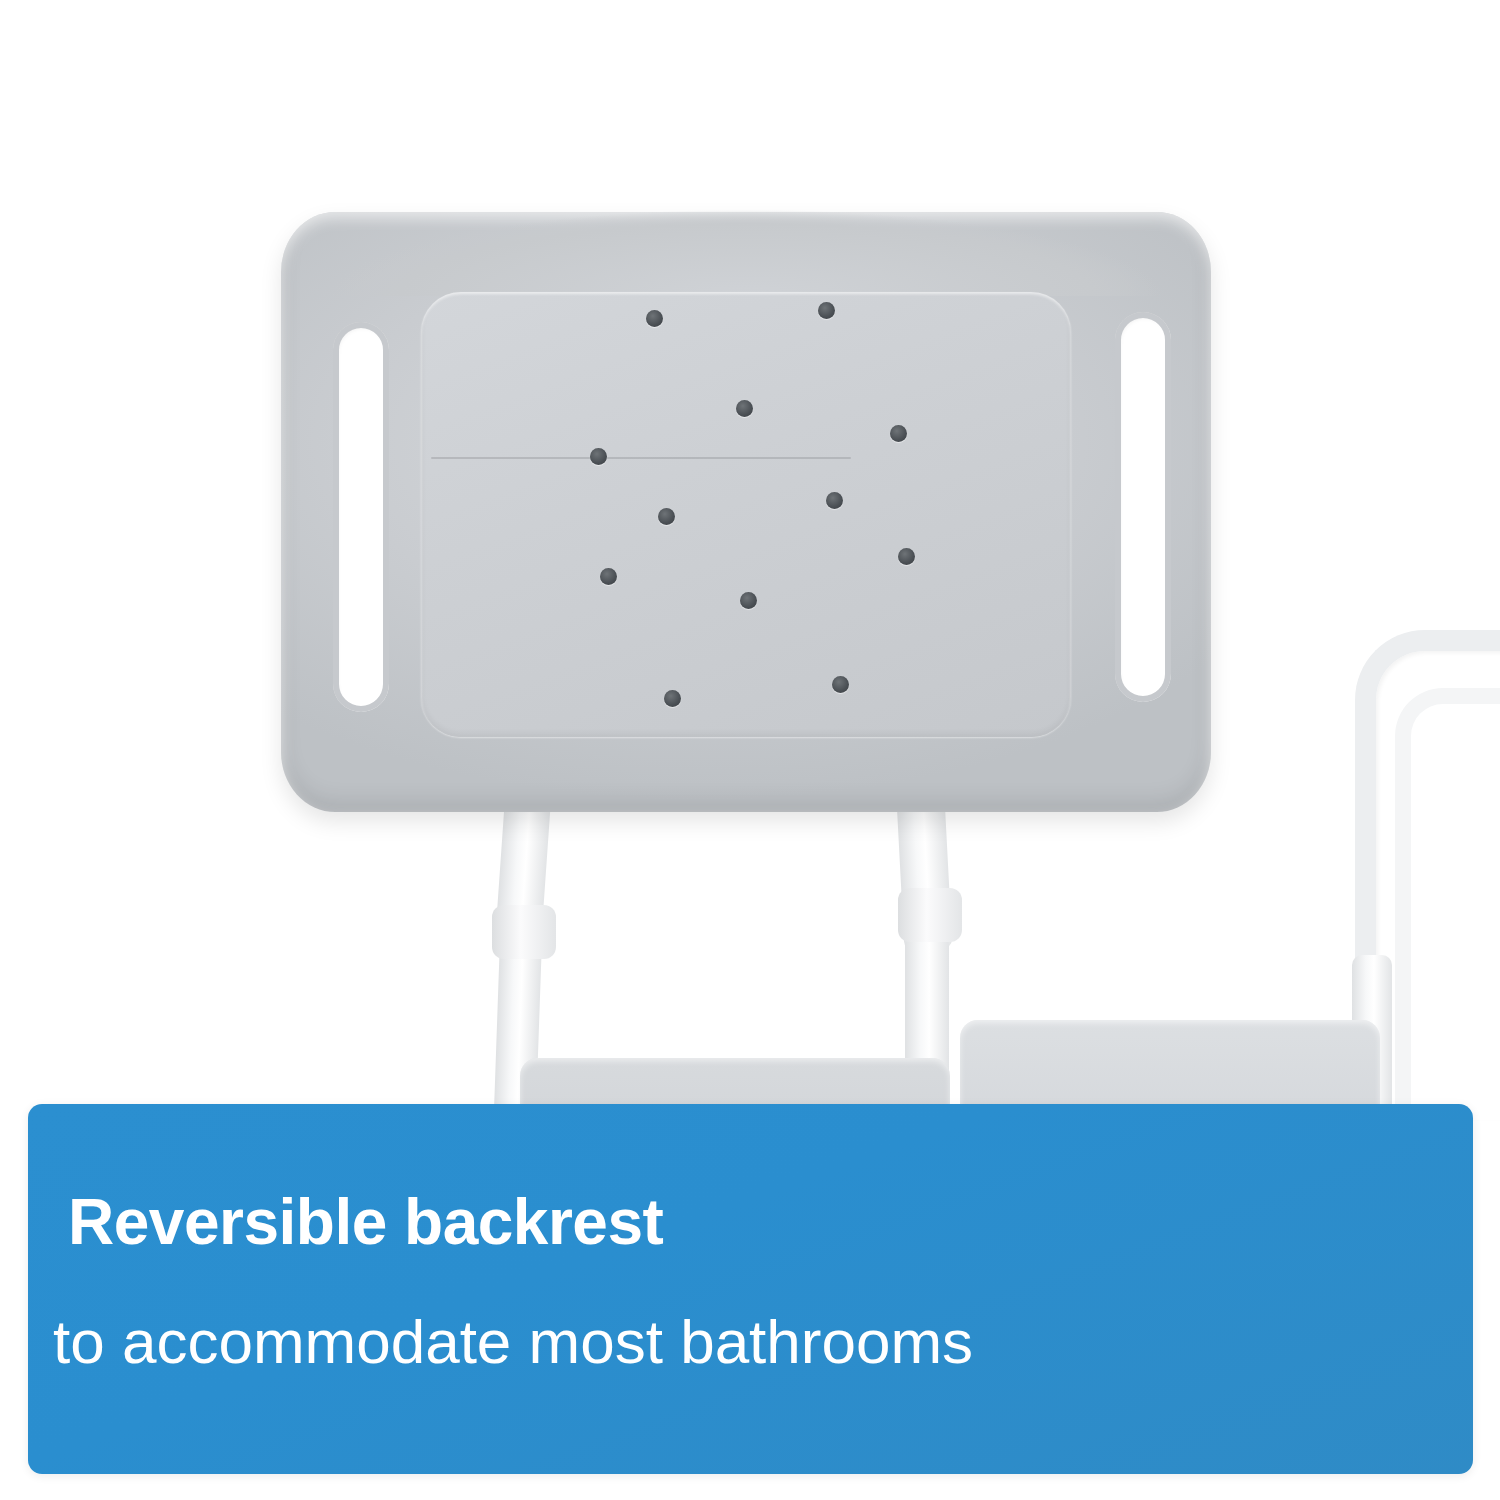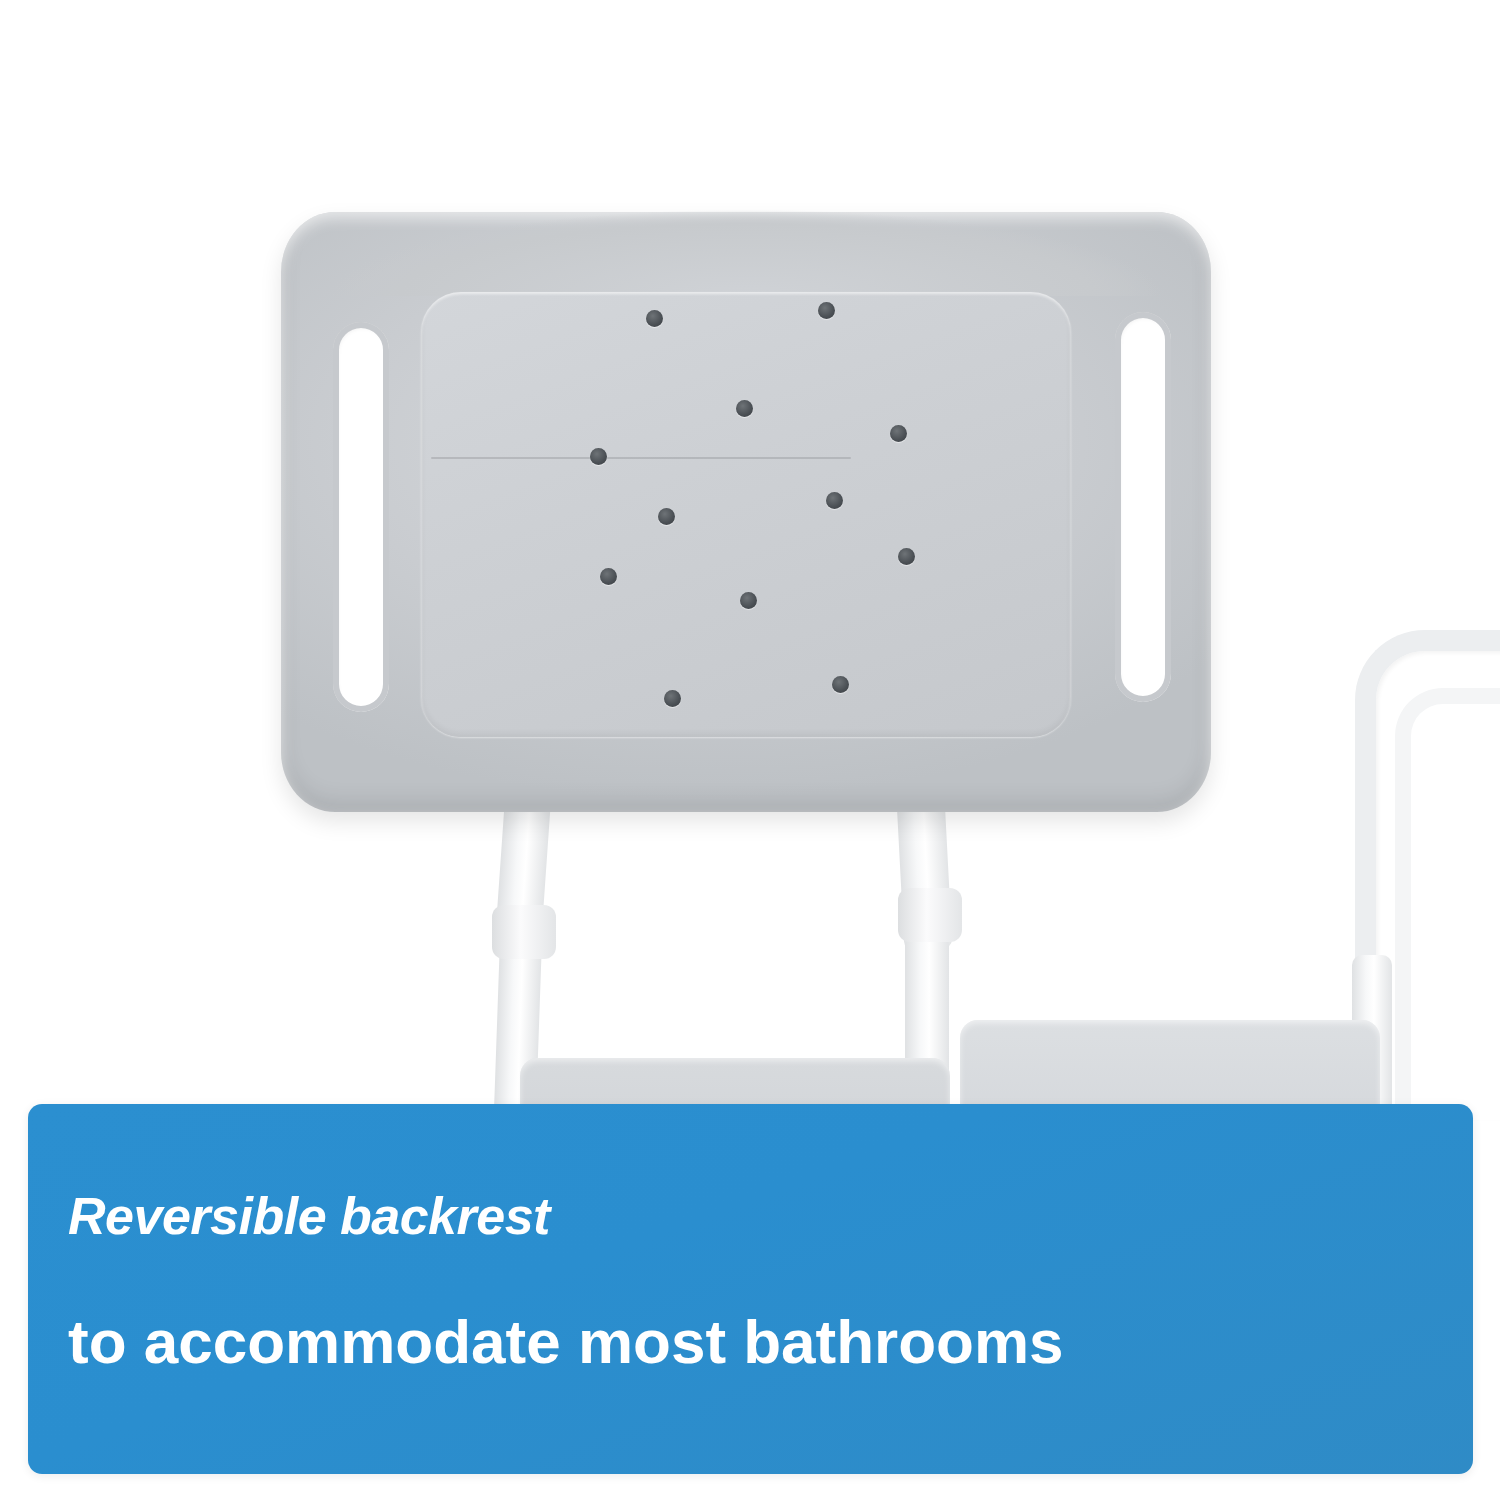--- a/index.html
+++ b/index.html
@@ -165,34 +165,33 @@
     background: linear-gradient(160deg, #2b8fd0 0%, #2a8ecf 40%, #2f8bc6 100%);
     border-radius: 14px;
     box-shadow: 0 2px 10px rgba(0,0,0,0.08);
     overflow: hidden;
   }
   .caption-title {
     position: absolute;
     left: 40px;
     top: 86px;
     color: #ffffff;
-    font-size: 52px;
+    font-size: 64px;
     font-weight: bold;
     letter-spacing: -0.5px;
     line-height: 1;
     white-space: nowrap;
-    font-style: italic;
   }
   .caption-sub {
     position: absolute;
-    left: 40px;
+    left: 25px;
     top: 204px;
     color: #ffffff;
     font-size: 62px;
-    font-weight: bold;
+    font-weight: normal;
     line-height: 1.1;
     white-space: nowrap;
   }
 </style>
 </head>
 <body>
 
 <div class="scene">
 
   <div class="photo">

